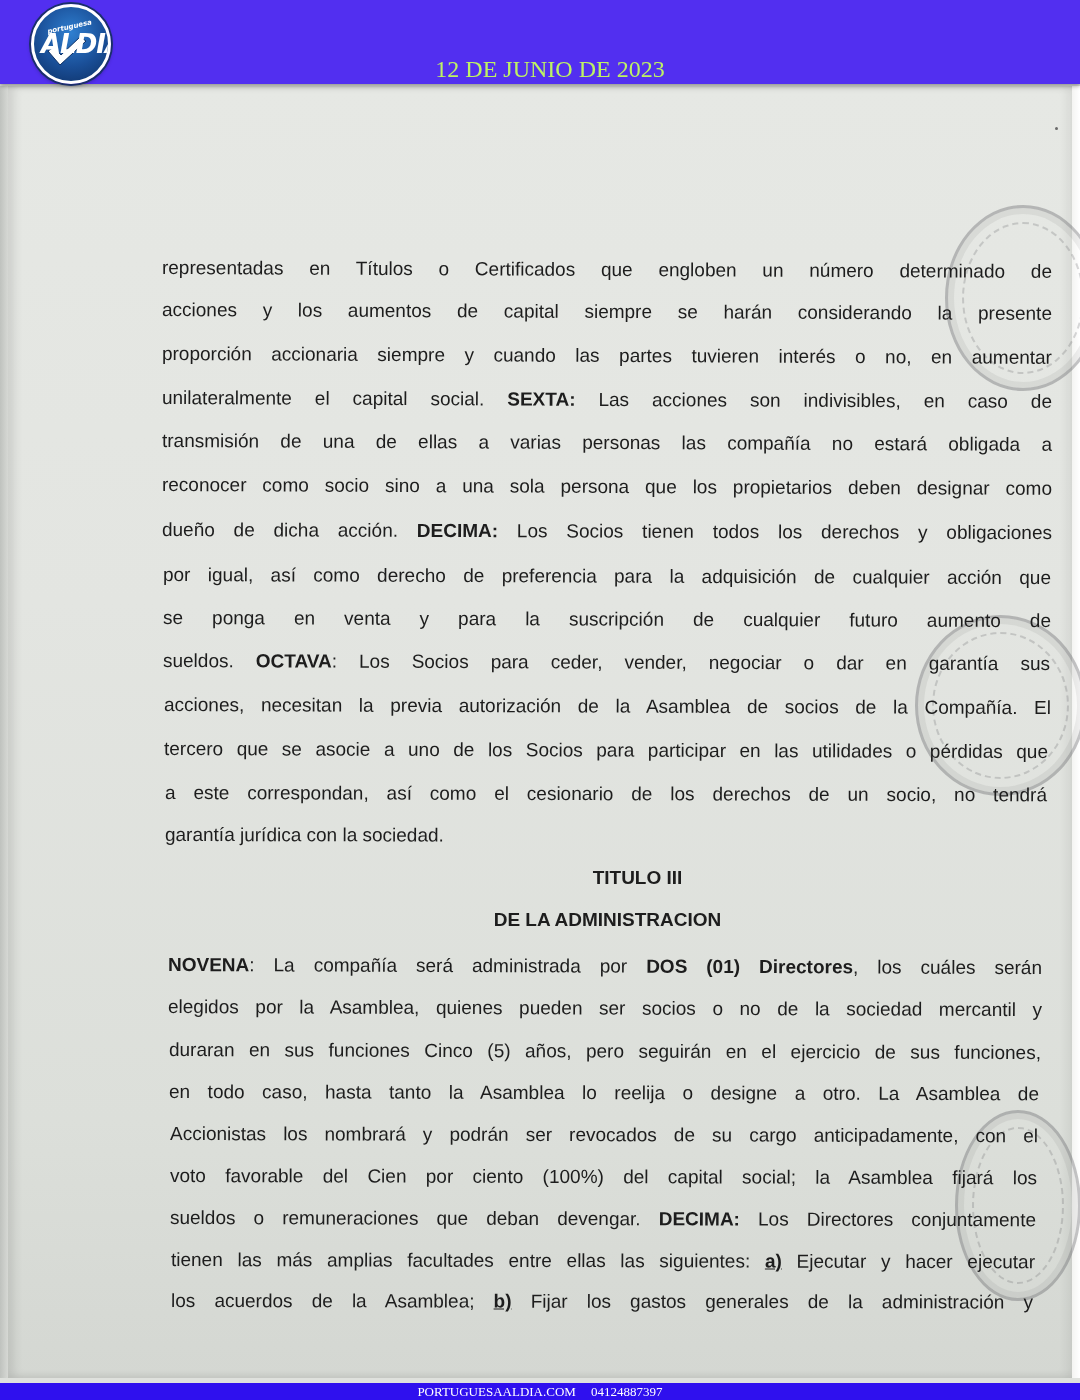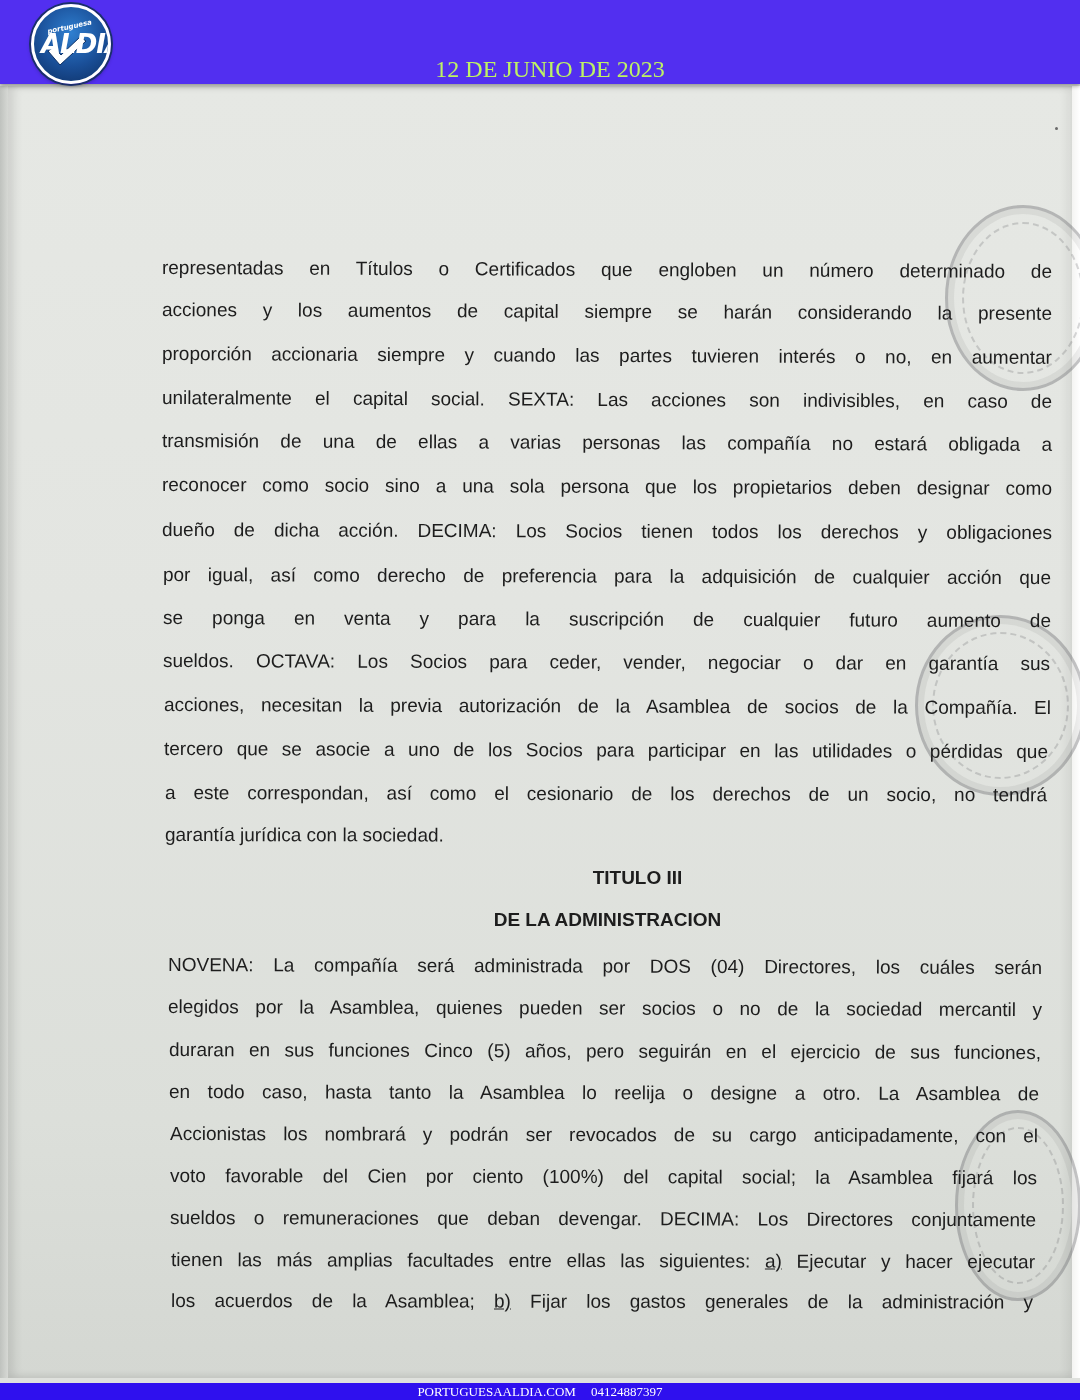--- a/index.html
+++ b/index.html
@@ -73,21 +73,21 @@
       position: absolute; color: #1d1d1d;
       font-family: "Liberation Sans", sans-serif;
       font-size: 19px;
     }
     .line {
       position: absolute; white-space: nowrap;
       text-align: justify; text-align-last: justify;
       height: 24px; line-height: 24px;
     }
     .line.last { text-align-last: left; }
-    .line b { font-weight: normal; }
+    .line b { font-weight: bold; }
     .heading {
       position: absolute; font-weight: bold; font-size: 19px; color: #1d1d1d;
       text-align: center; white-space: nowrap;
       font-family: "Liberation Sans", sans-serif;
     }
     .stamp {
       position: absolute; border-radius: 50%;
       border: 3px solid rgba(90,90,95,0.35);
       box-shadow: inset 0 0 0 6px rgba(120,120,125,0.12);
       pointer-events: none;
@@ -150,21 +150,21 @@
     <div class="line" style="left: 163px; top: 606px; width: 888px; transform: rotate(0.2deg); transform-origin: left center;"><span>se ponga en venta y para la suscripción de cualquier futuro aumento de</span></div>
     <div class="line" style="left: 163px; top: 649px; width: 887px; transform: rotate(0.2deg); transform-origin: left center;"><span>sueldos. </span><b>OCTAVA</b><span>: Los Socios para ceder, vender, negociar o dar en garantía sus</span></div>
     <div class="line" style="left: 164px; top: 693px; width: 887px; transform: rotate(0.2deg); transform-origin: left center;"><span>acciones, necesitan la previa autorización de la Asamblea de socios de la Compañía. El</span></div>
     <div class="line" style="left: 164px; top: 737px; width: 884px; transform: rotate(0.2deg); transform-origin: left center;"><span>tercero que se asocie a uno de los Socios para participar en las utilidades o pérdidas que</span></div>
     <div class="line" style="left: 165px; top: 781px; width: 882px; transform: rotate(0.15deg); transform-origin: left center;"><span>a este correspondan, así como el cesionario de los derechos de un socio, no tendrá</span></div>
     <div class="line last" style="left: 165px; top: 823px; width: 600px; transform: rotate(0.1deg); transform-origin: left center;"><span>garantía jurídica con la sociedad.</span></div>
   </div>
 <div class="heading" style="left:160px; top:867px; width:955px;">TITULO III</div>
 <div class="heading" style="left:160px; top:909px; width:895px;">DE LA ADMINISTRACION</div>
 <div class="text-block" id="para2">
-    <div class="line" style="left: 168px; top: 953px; width: 874px; transform: rotate(0.2deg); transform-origin: left center;"><b>NOVENA</b><span>: La compañía será administrada por </span><b>DOS (04) Directores</b><span>, los cuáles serán</span></div>
+    <div class="line" style="left: 168px; top: 953px; width: 874px; transform: rotate(0.2deg); transform-origin: left center;"><b>NOVENA</b><span>: La compañía será administrada por </span><b>DOS (01) Directores</b><span>, los cuáles serán</span></div>
     <div class="line" style="left: 168px; top: 995px; width: 874px; transform: rotate(0.2deg); transform-origin: left center;"><span>elegidos por la Asamblea, quienes pueden ser socios o no de la sociedad mercantil y</span></div>
     <div class="line" style="left: 169px; top: 1038px; width: 872px; transform: rotate(0.2deg); transform-origin: left center;"><span>duraran en sus funciones Cinco (5) años, pero seguirán en el ejercicio de sus funciones,</span></div>
     <div class="line" style="left: 169px; top: 1080px; width: 870px; transform: rotate(0.15deg); transform-origin: left center;"><span>en todo caso, hasta tanto la Asamblea lo reelija o designe a otro. La Asamblea de</span></div>
     <div class="line" style="left: 170px; top: 1122px; width: 868px; transform: rotate(0.15deg); transform-origin: left center;"><span>Accionistas los nombrará y podrán ser revocados de su cargo anticipadamente, con el</span></div>
     <div class="line" style="left: 170px; top: 1164px; width: 867px; transform: rotate(0.15deg); transform-origin: left center;"><span>voto favorable del Cien por ciento (100%)  del capital social; la Asamblea fijará los</span></div>
     <div class="line" style="left: 170px; top: 1206px; width: 866px; transform: rotate(0.15deg); transform-origin: left center;"><span>sueldos o remuneraciones que deban devengar. </span><b>DECIMA:</b><span> Los Directores conjuntamente</span></div>
     <div class="line" style="left: 171px; top: 1248px; width: 864px; transform: rotate(0.15deg); transform-origin: left center;"><span>tienen las más amplias facultades entre ellas las siguientes: </span><b style="text-decoration: underline;">a)</b><span> Ejecutar y hacer ejecutar</span></div>
     <div class="line" style="left: 171px; top: 1289px; width: 862px; transform: rotate(0.1deg); transform-origin: left center;"><span>los acuerdos de la Asamblea; </span><b style="text-decoration: underline;">b)</b><span> Fijar los gastos generales de la administración y</span></div>
   </div>
 

